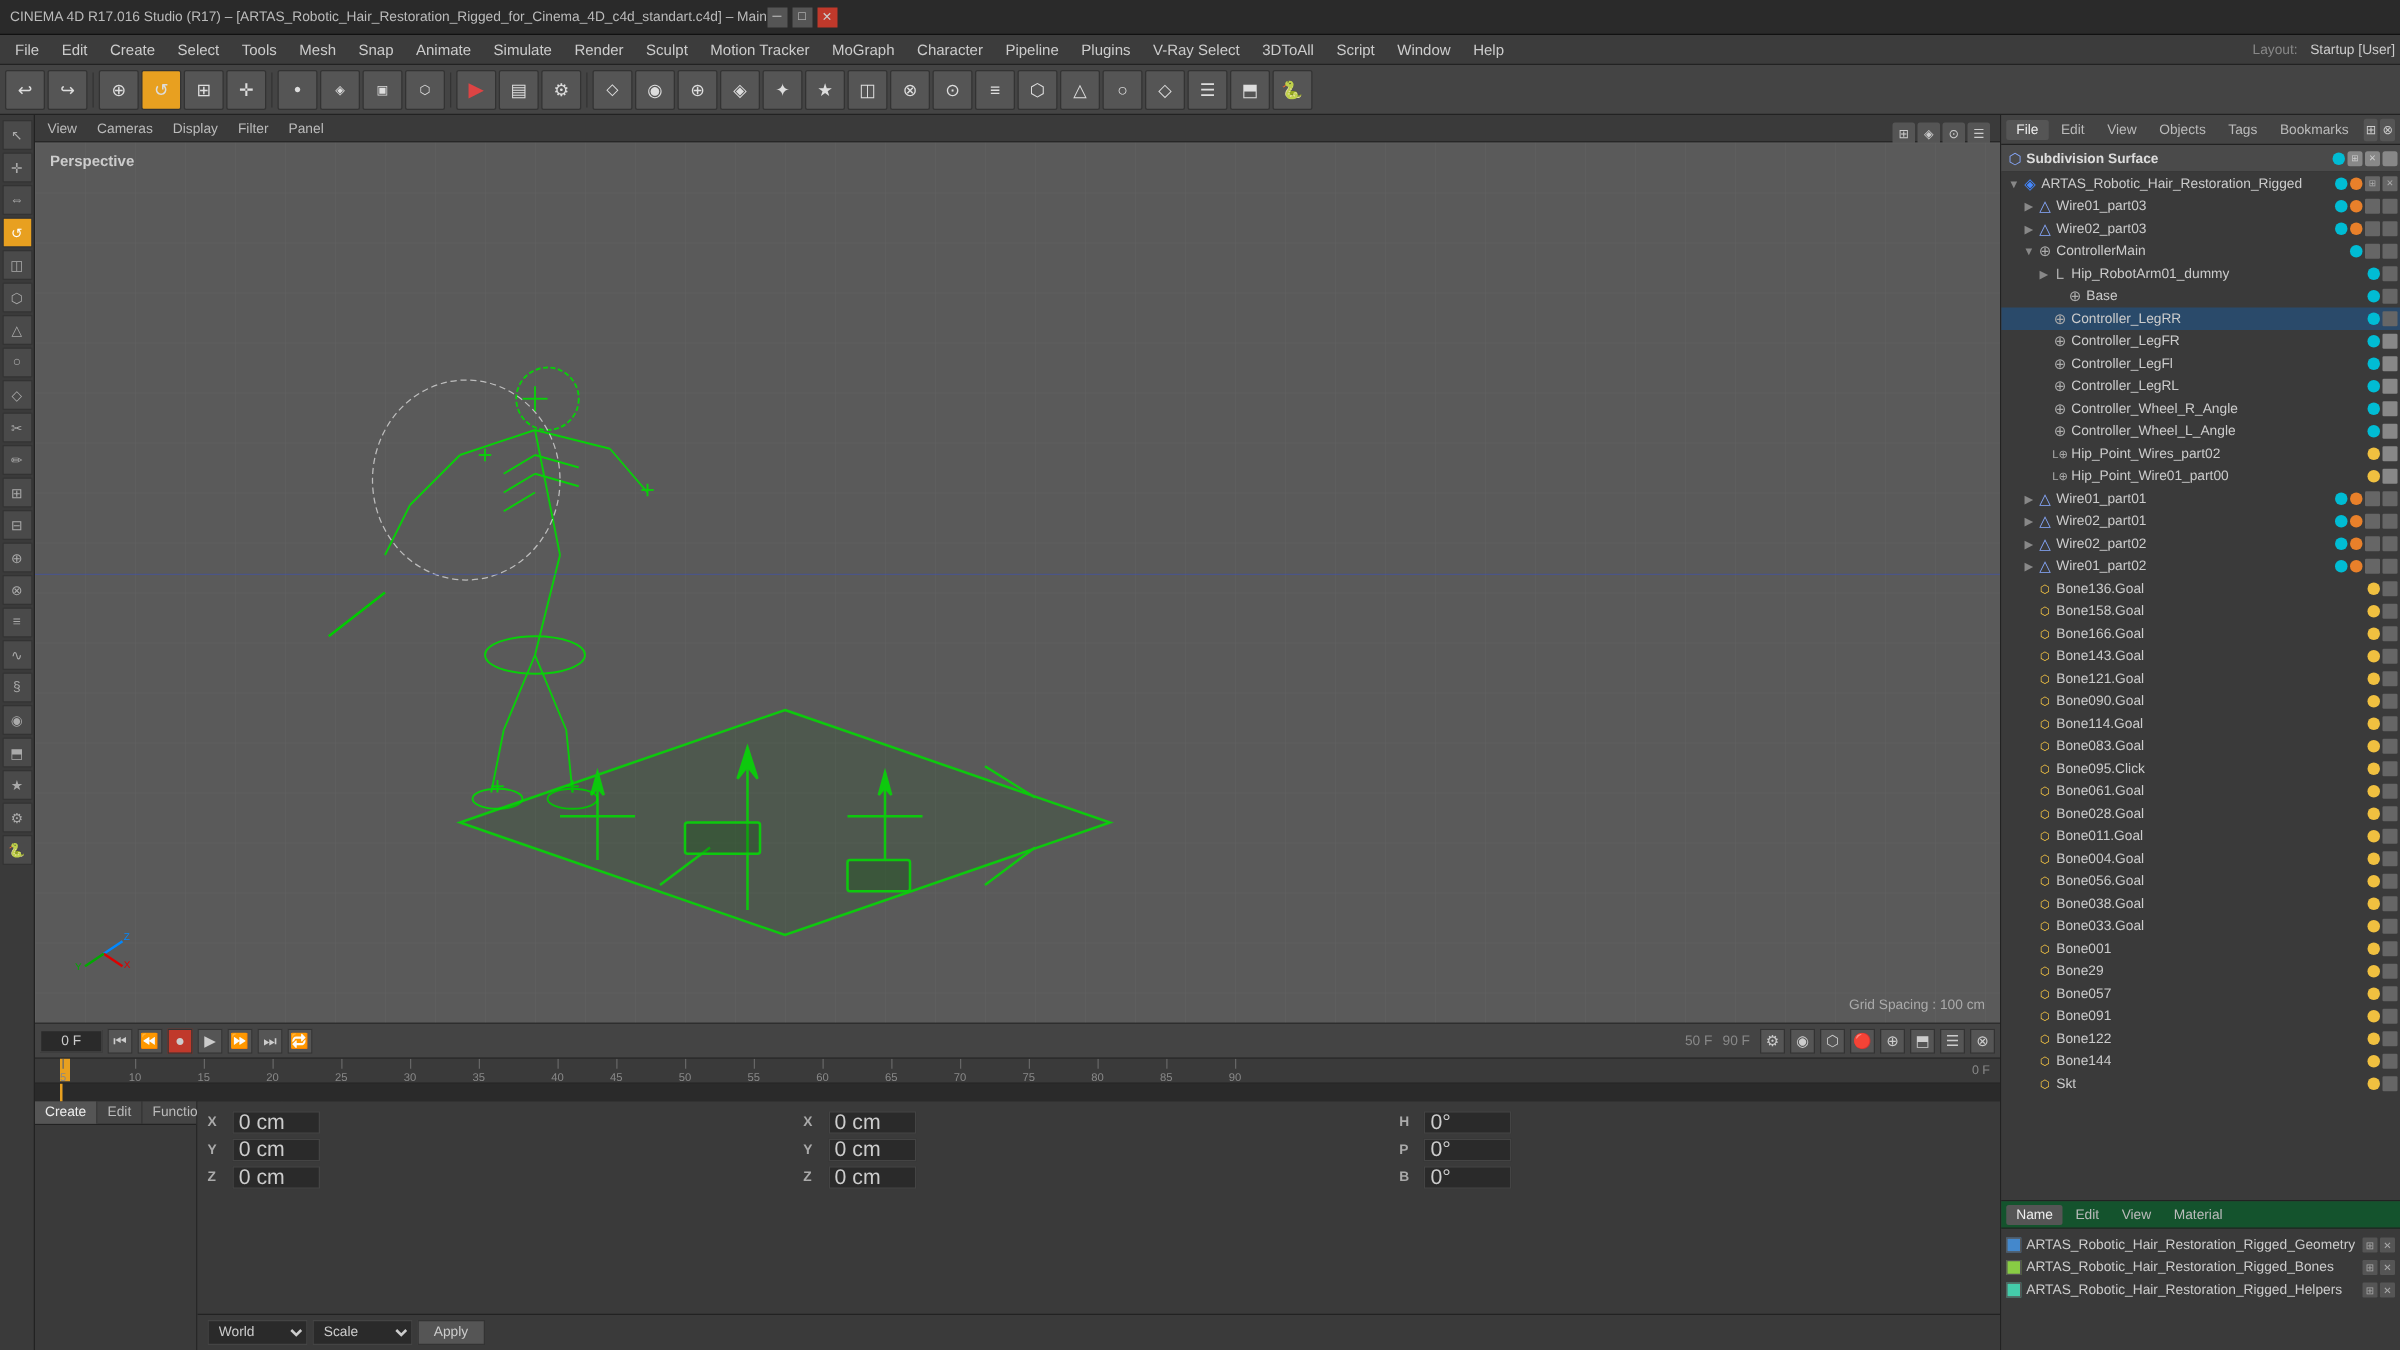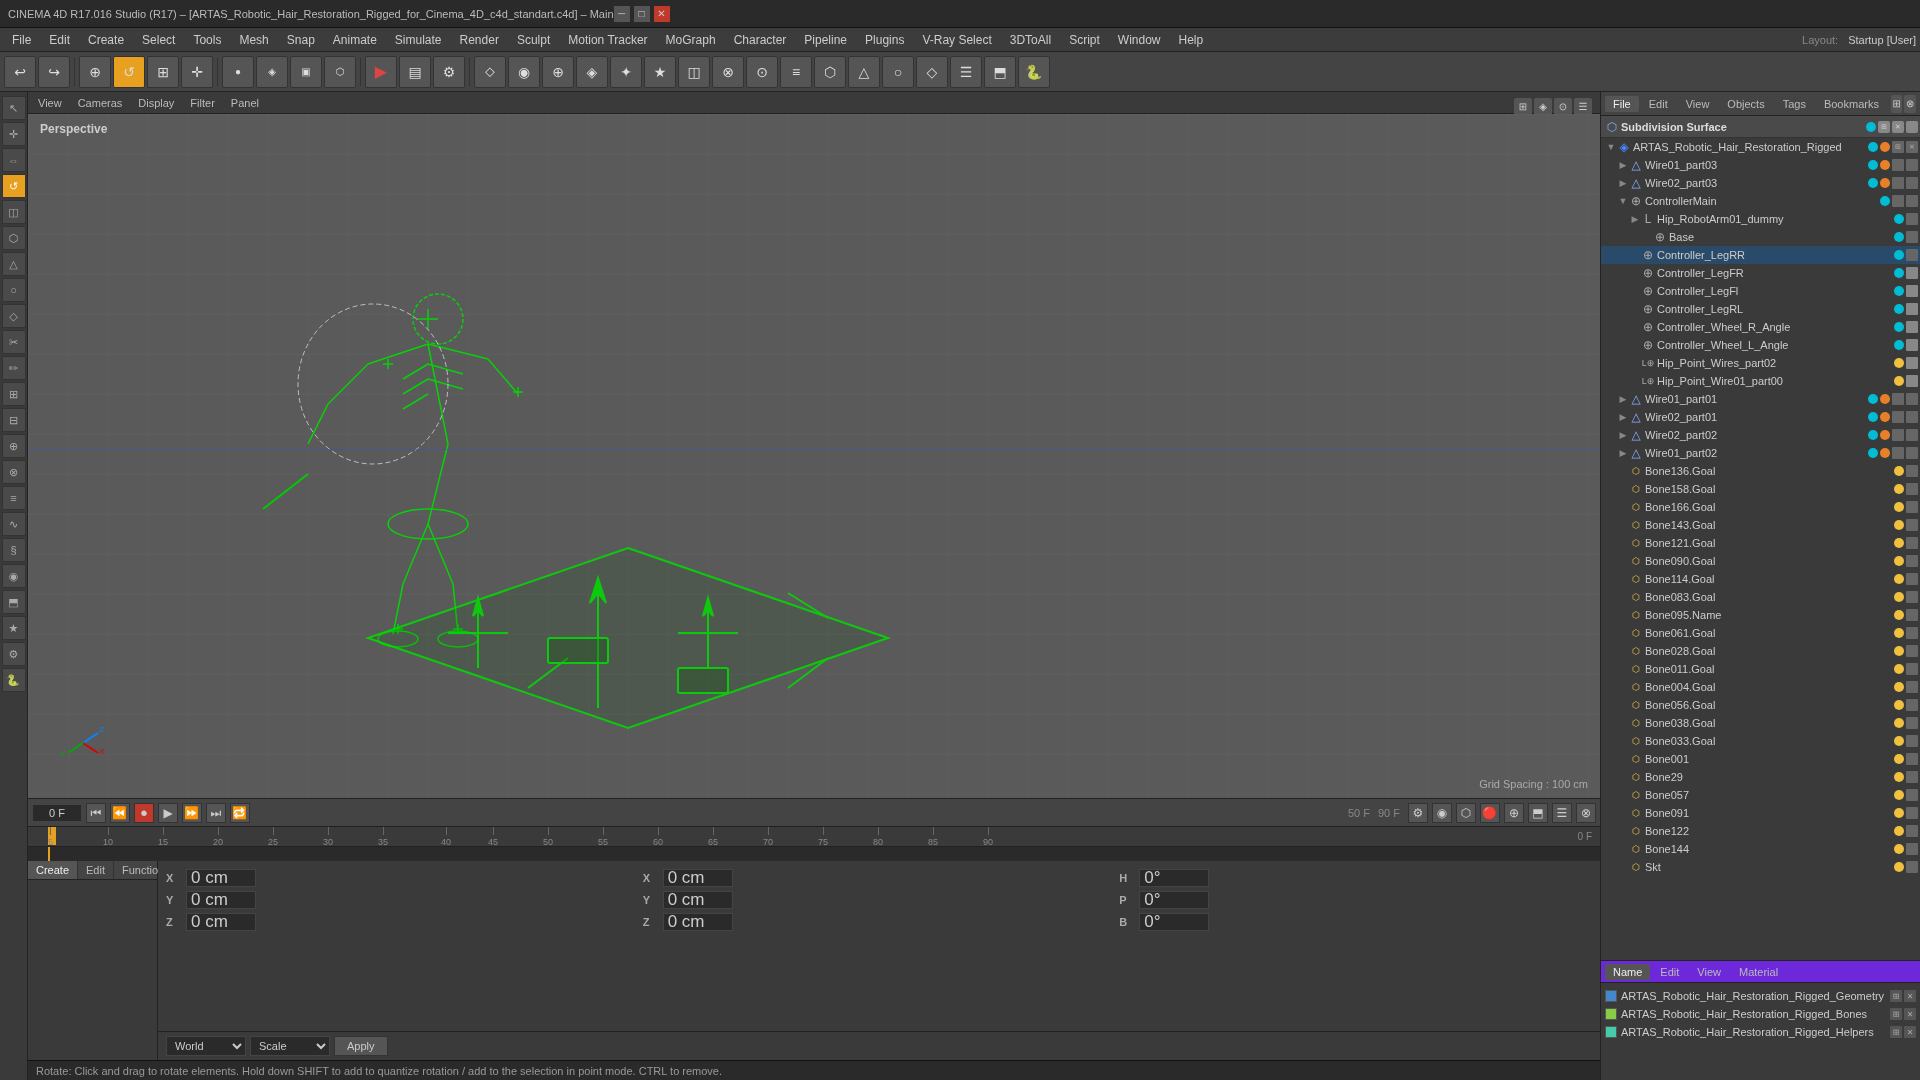--- a/index.html
+++ b/index.html
@@ -392,21 +392,21 @@
 
     #right-bottom-panel {
       height: 120px;
       background: #3a3a3a;
       border-top: 1px solid #222;
       display: flex;
       flex-direction: column;
     }
     #rbot-tabs {
       height: 22px;
-      background: #6d28d9;
+      background: #14532d;
       display: flex;
       align-items: center;
       padding: 0 4px;
       gap: 2px;
       border-bottom: 1px solid #222;
     }
     #rbot-content {
       flex: 1;
       padding: 4px;
       overflow-y: auto;
@@ -866,23 +866,20 @@
           <select class="transform-select">
             <option>Scale</option>
             <option>Position</option>
             <option>Rotation</option>
           </select>
           <button class="apply-btn">Apply</button>
         </div>
       </div>
     </div>
 
-    <div id="statusbar">
-      <span class="status-text">Rotate: Click and drag to rotate elements. Hold down SHIFT to add to quantize rotation / add to the selection in point mode. CTRL to remove.</span>
-    </div>
   </div>
 
   <div id="right-panel">
 
     <div id="right-panel-tabs">
       <span class="rpanel-tab active">File</span>
       <span class="rpanel-tab">Edit</span>
       <span class="rpanel-tab">View</span>
       <span class="rpanel-tab">Objects</span>
       <span class="rpanel-tab">Tags</span>
@@ -1169,21 +1166,21 @@
     <div class="obj-icon" style="color:#ffcc44; font-size:9px;">⬡</div>
     <span class="obj-name">Bone083.Goal</span>
     <div class="obj-dots">
       <div class="obj-dot yellow"></div>
       <div style="width:12px;height:12px;background:#666;border-radius:1px;"></div>
     </div>
   </div>
           <div class="obj-row" style="padding-left: 16px;">
     <span class="obj-expand"> </span>
     <div class="obj-icon" style="color:#ffcc44; font-size:9px;">⬡</div>
-    <span class="obj-name">Bone095.Name</span>
+    <span class="obj-name">Bone095.Click</span>
     <div class="obj-dots">
       <div class="obj-dot yellow"></div>
       <div style="width:12px;height:12px;background:#666;border-radius:1px;"></div>
     </div>
   </div>
           <div class="obj-row" style="padding-left: 16px;">
     <span class="obj-expand"> </span>
     <div class="obj-icon" style="color:#ffcc44; font-size:9px;">⬡</div>
     <span class="obj-name">Bone061.Goal</span>
     <div class="obj-dots">

